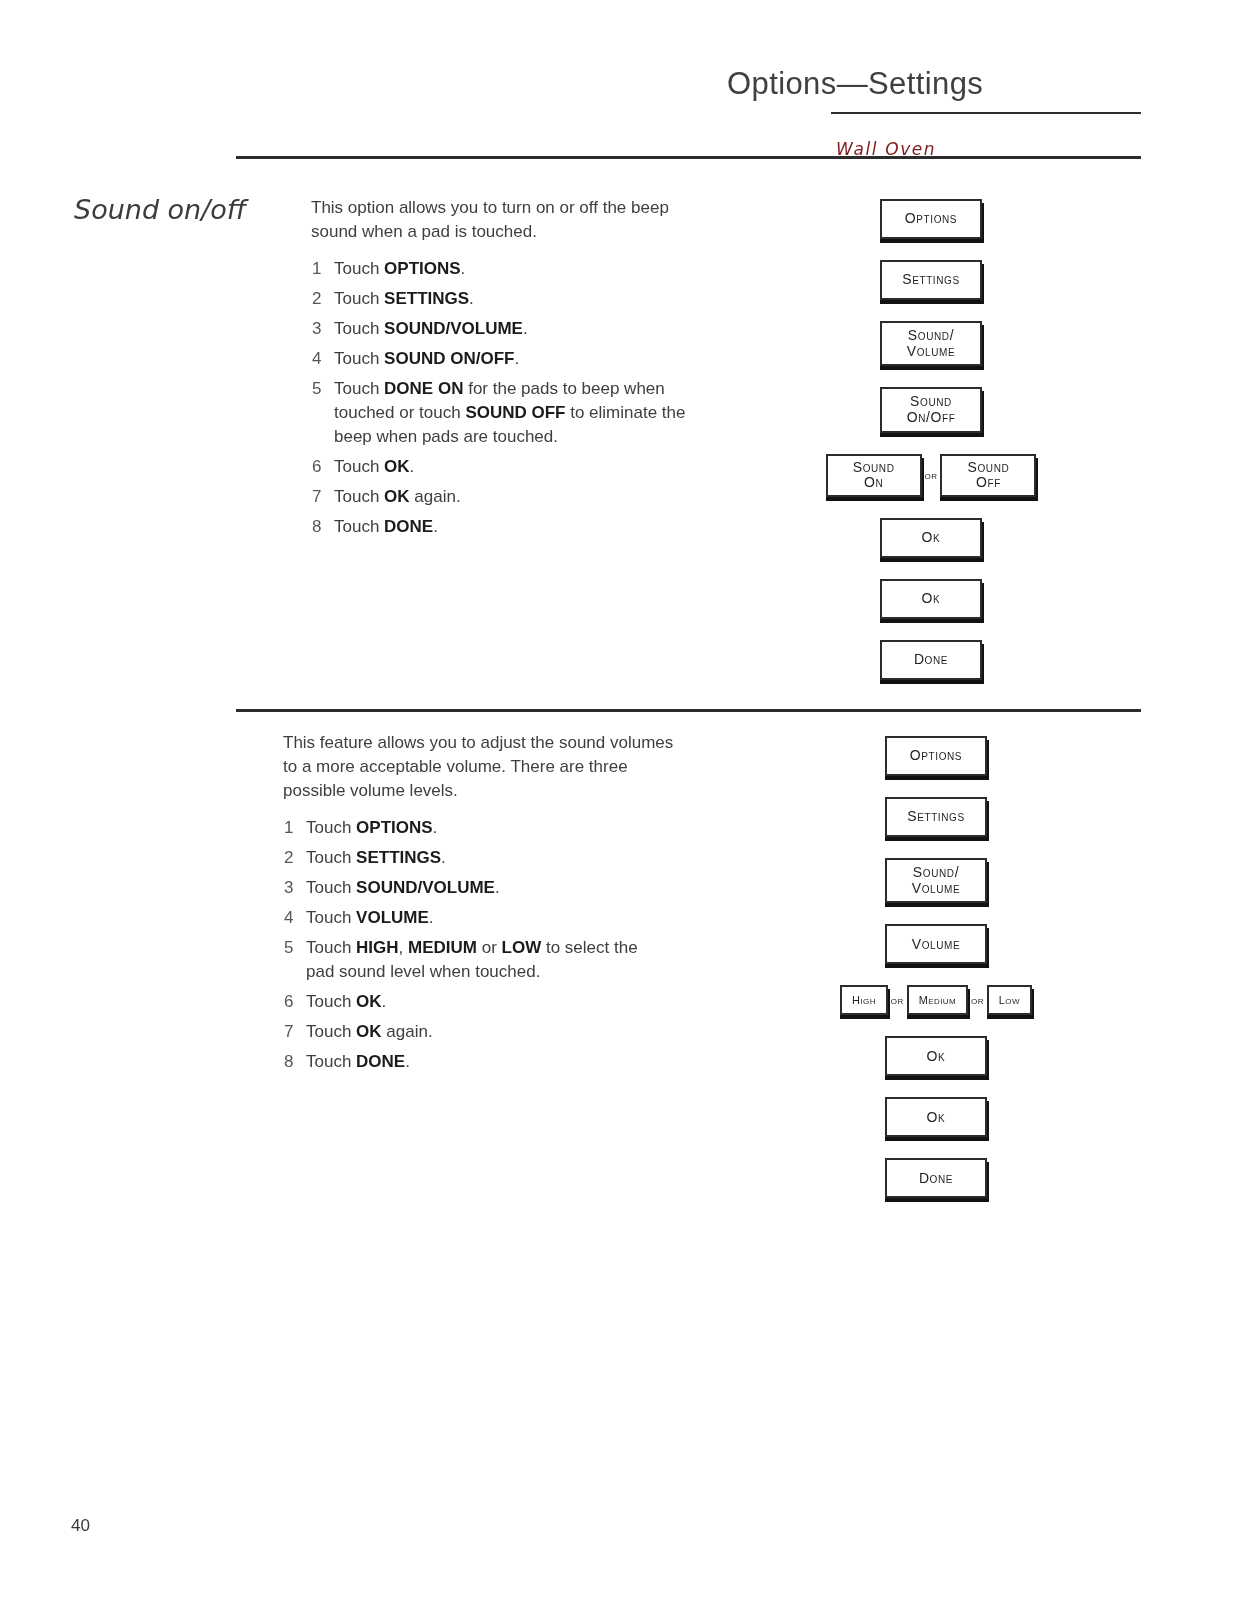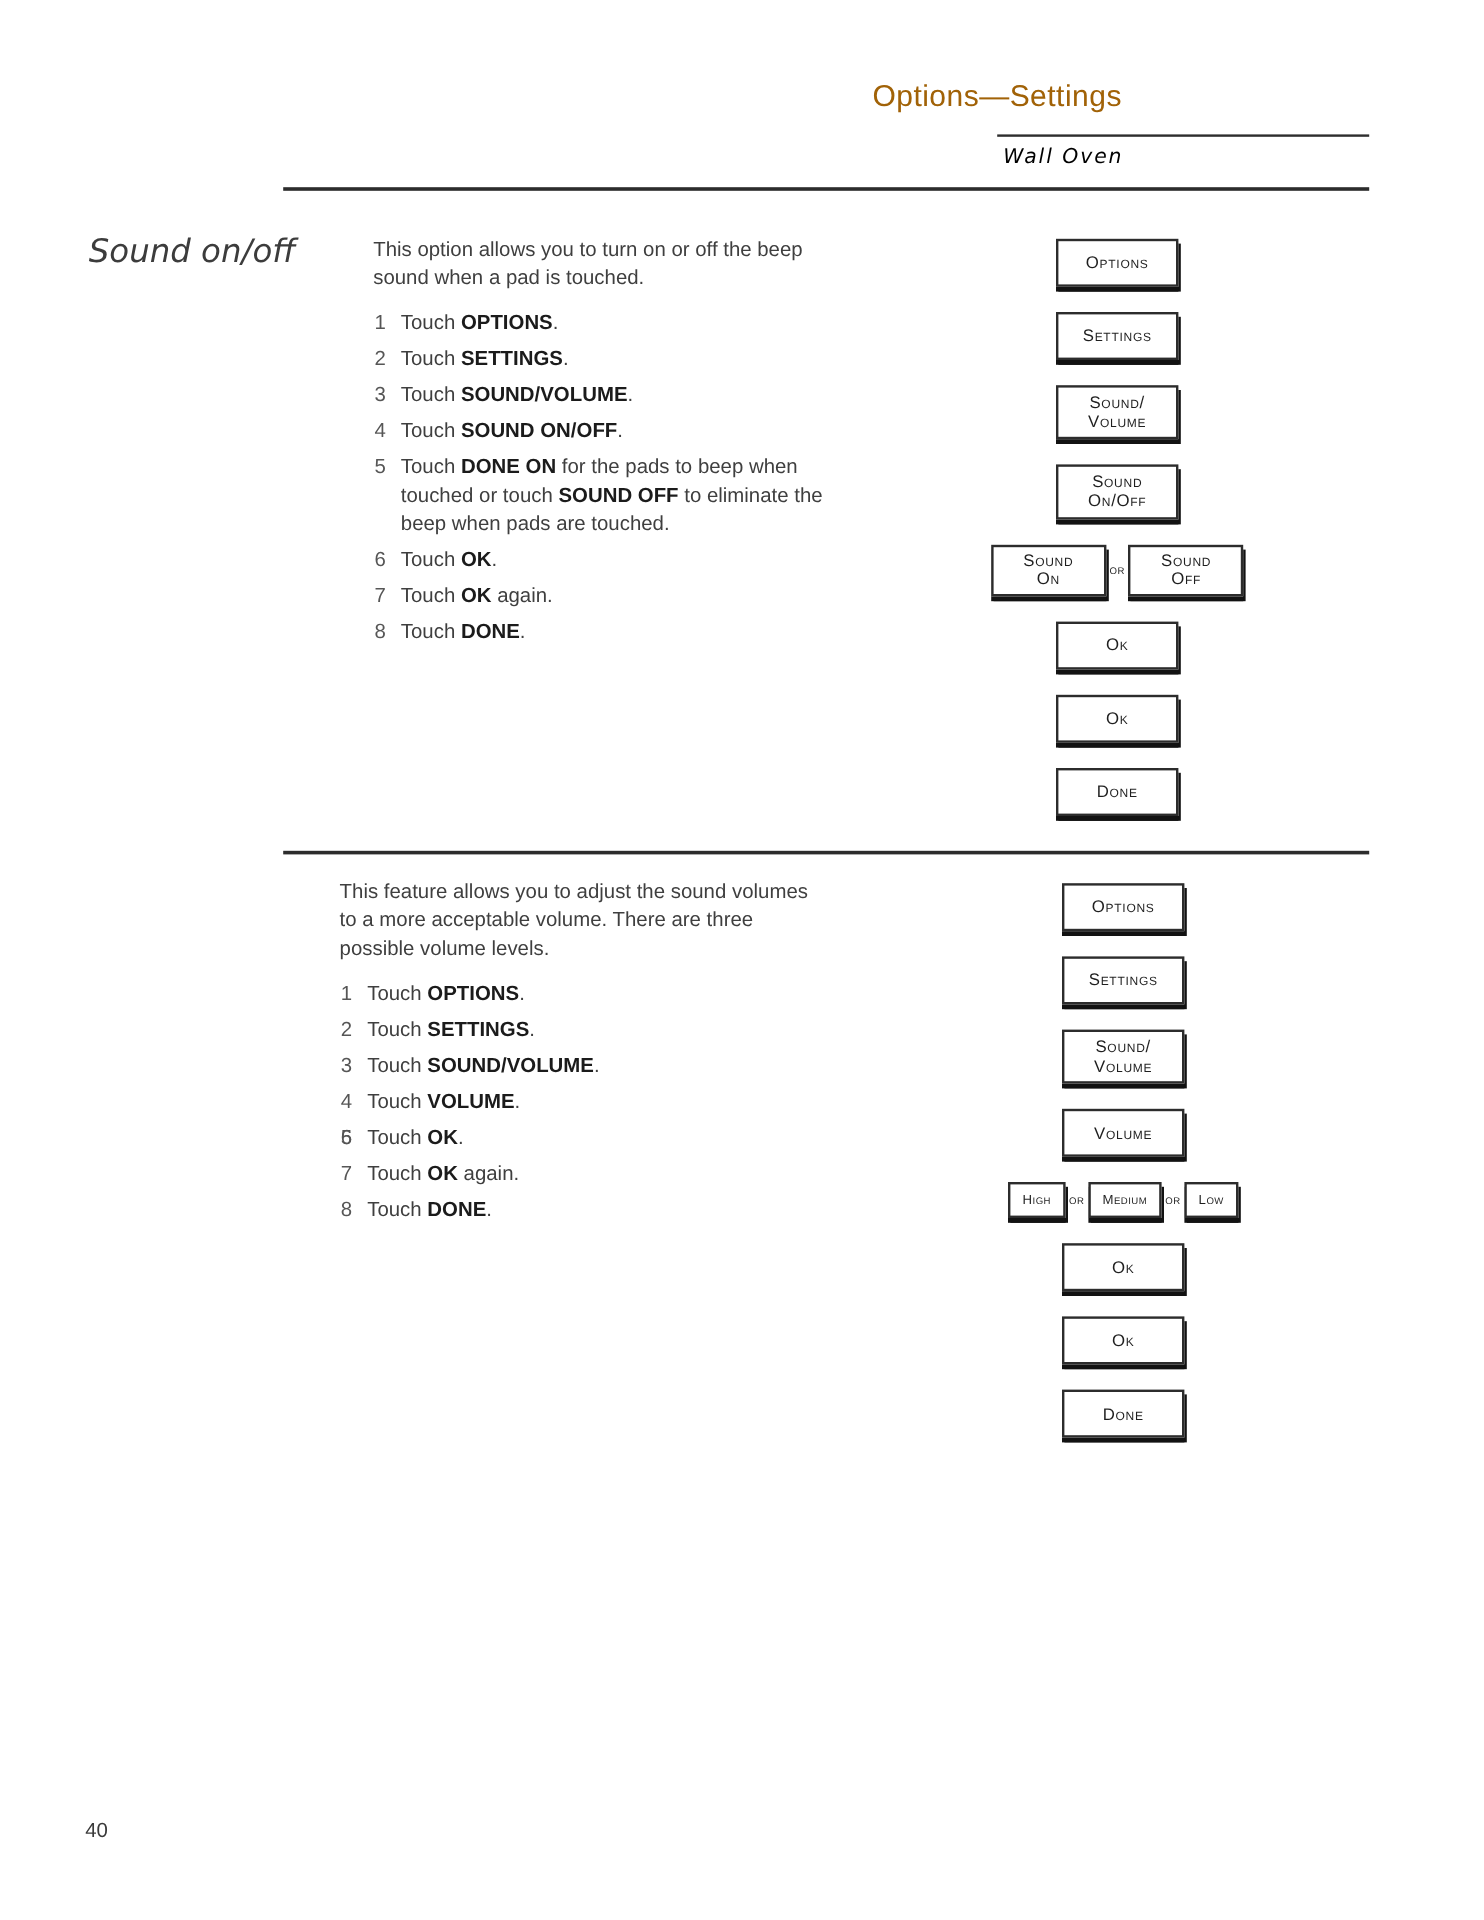--- a/index.html
+++ b/index.html
@@ -5,24 +5,24 @@
 <style>
   * { margin:0; padding:0; box-sizing:border-box; }
   html,body { background:#e9e9e9; }
   .page {
     position:relative; width:1237px; height:1600px; margin:0 auto;
     background:#ffffff; font-family:"Liberation Sans", sans-serif; color:#3f3f3f;
     overflow:hidden;
   }
 
   
-  .hdr-title { position:absolute; left:727px; top:66px; font-size:25px; letter-spacing:0.4px; color:#a16207; }
+  .hdr-title { position:absolute; left:727px; top:66px; font-size:31px; letter-spacing:0.4px; color:#404040; }
   .hdr-rule  { position:absolute; left:831px; top:112px; width:310px; height:2px; background:#2e2e2e; }
-  .hdr-sub   { position:absolute; left:836px; top:121px; font-size:17px; font-style:italic;
-               letter-spacing:1.6px; color:#000000; font-family:"DejaVu Sans", sans-serif; }
+  .hdr-sub   { position:absolute; left:836px; top:139px; font-size:17px; font-style:italic;
+               letter-spacing:1.6px; color:#7f1d1d; font-family:"DejaVu Sans", sans-serif; }
 
   .rule { position:absolute; left:236px; width:905px; height:3px; background:#2c2c2c; }
   .rule-1 { top:156px; }
   .rule-2 { top:709px; }
 
   
   .sec-head { position:absolute; left:74px; font-size:27px; font-style:italic; color:#3c3c3c;
               font-family:"DejaVu Sans", sans-serif; line-height:1.18; }
   .sec-head-1 { top:194px; white-space:nowrap; }
   .sec-head-2 { top:727px; width:130px; }
@@ -122,21 +122,21 @@
   </div>
 
 
   <div class="txtcol txtcol-2">
     <p class="intro">This feature allows you to adjust the sound volumes to a more acceptable volume. There are three possible volume levels.</p>
     <ol class="steps">
       <li class="step"><span class="num">1</span><span><span>Touch </span><b>OPTIONS</b><span>.</span></span></li>
       <li class="step"><span class="num">2</span><span><span>Touch </span><b>SETTINGS</b><span>.</span></span></li>
       <li class="step"><span class="num">3</span><span><span>Touch </span><b>SOUND/VOLUME</b><span>.</span></span></li>
       <li class="step"><span class="num">4</span><span><span>Touch </span><b>VOLUME</b><span>.</span></span></li>
-      <li class="step"><span class="num">5</span></li>
+      <li class="step"><span class="num">5</span><span><span>Touch </span><b>HIGH</b><span>, </span><b>MEDIUM</b><span> or </span><b>LOW</b><span> to select the pad sound level when touched.</span></span></li>
       <li class="step"><span class="num">6</span><span><span>Touch </span><b>OK</b><span>.</span></span></li>
       <li class="step"><span class="num">7</span><span><span>Touch </span><b>OK</b><span> again.</span></span></li>
       <li class="step"><span class="num">8</span><span><span>Touch </span><b>DONE</b><span>.</span></span></li>
     </ol>
   </div>
 
   <div class="btncol btncol-2">
     <div class="btn btn-std">
         <span>Options</span>
       </div>

